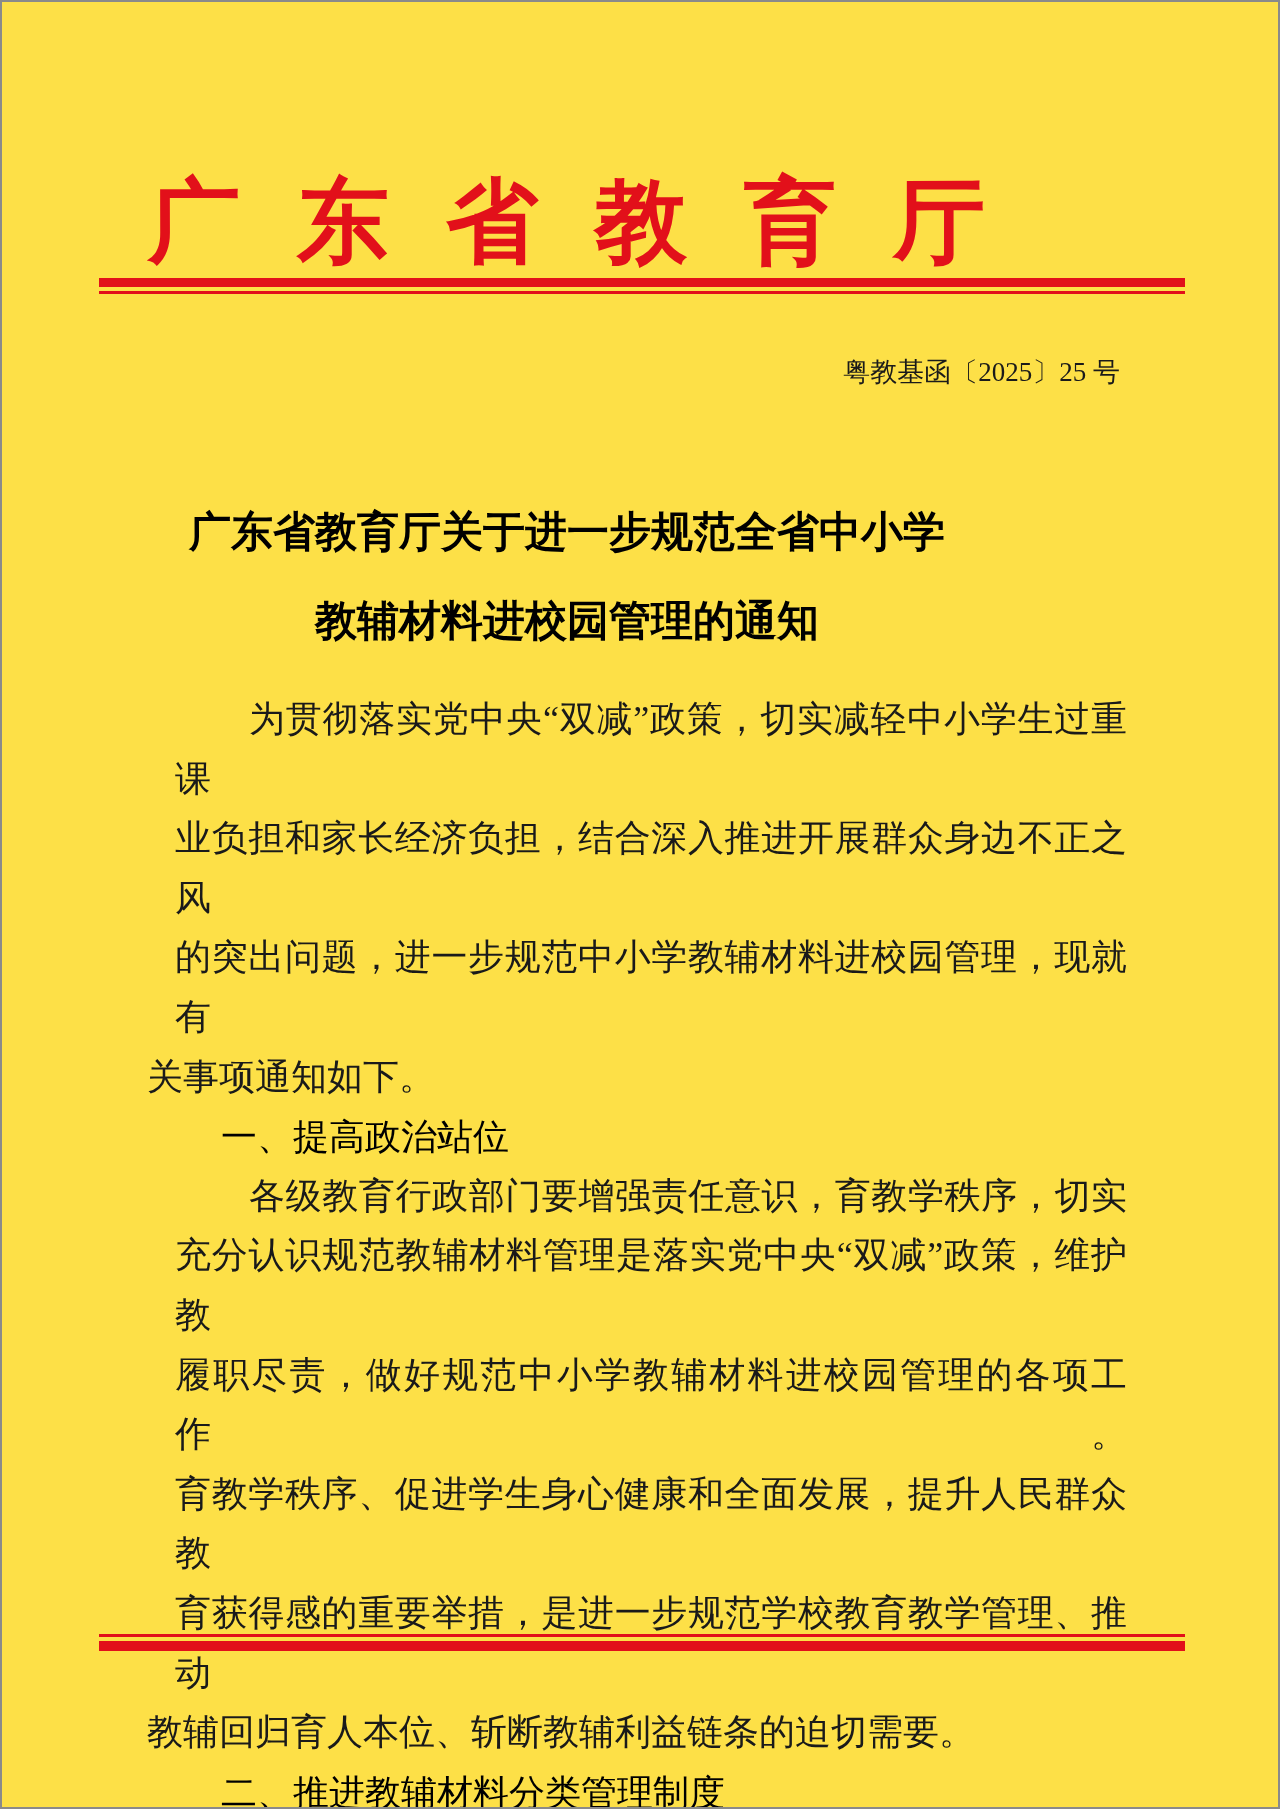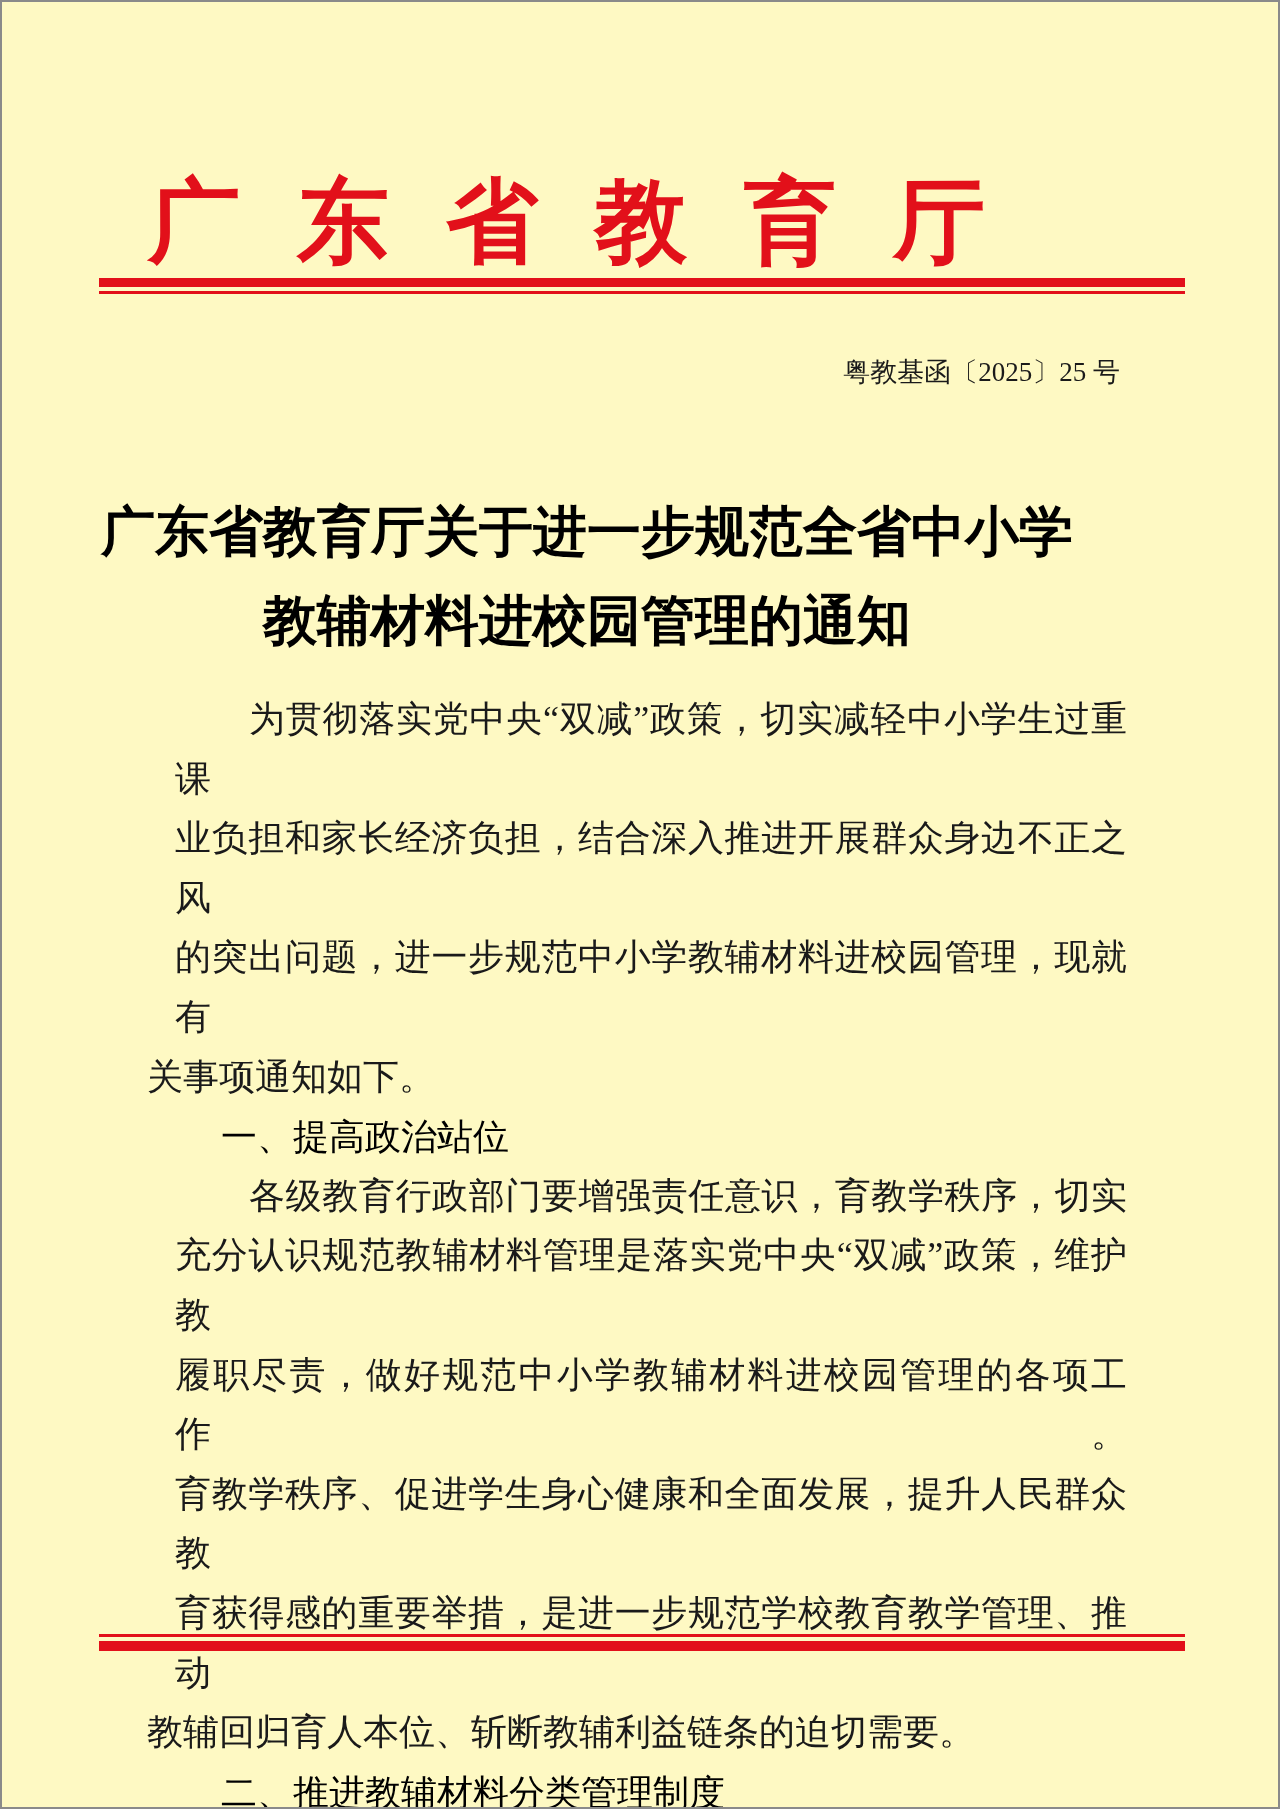--- a/index.html
+++ b/index.html
@@ -5,21 +5,21 @@
   html, body {
     margin: 0;
     padding: 0;
     background: #ffffff;
     font-family: "Liberation Serif", "DejaVu Serif", serif;
   }
   .page {
     position: relative;
     width: 1280px;
     height: 1809px;
-    background: #fef9c3;
+    background: #fde047;
     border: 2px solid #8a8a8a;
     box-sizing: border-box;
     overflow: hidden;
   }
   .agency-name {
     position: absolute;
     top: 158px;
     left: 146px;
     color: #e2101a;
     font-size: 92px;
@@ -45,25 +45,24 @@
     font-size: 27px;
     color: #1a1a1a;
     white-space: nowrap;
   }
   .doc-title {
     position: absolute;
     top: 486px;
     left: 0;
     width: 1130px;
     text-align: center;
-    font-size: 54px;
+    font-size: 42px;
     font-weight: 700;
     color: #000000;
     line-height: 89px;
-    padding-left: 20px;
   }
   .body-text {
     position: absolute;
     top: 688px;
     left: 145px;
     width: 980px;
     font-size: 36px;
     color: #1a1a1a;
     line-height: 59.6px;
   }

